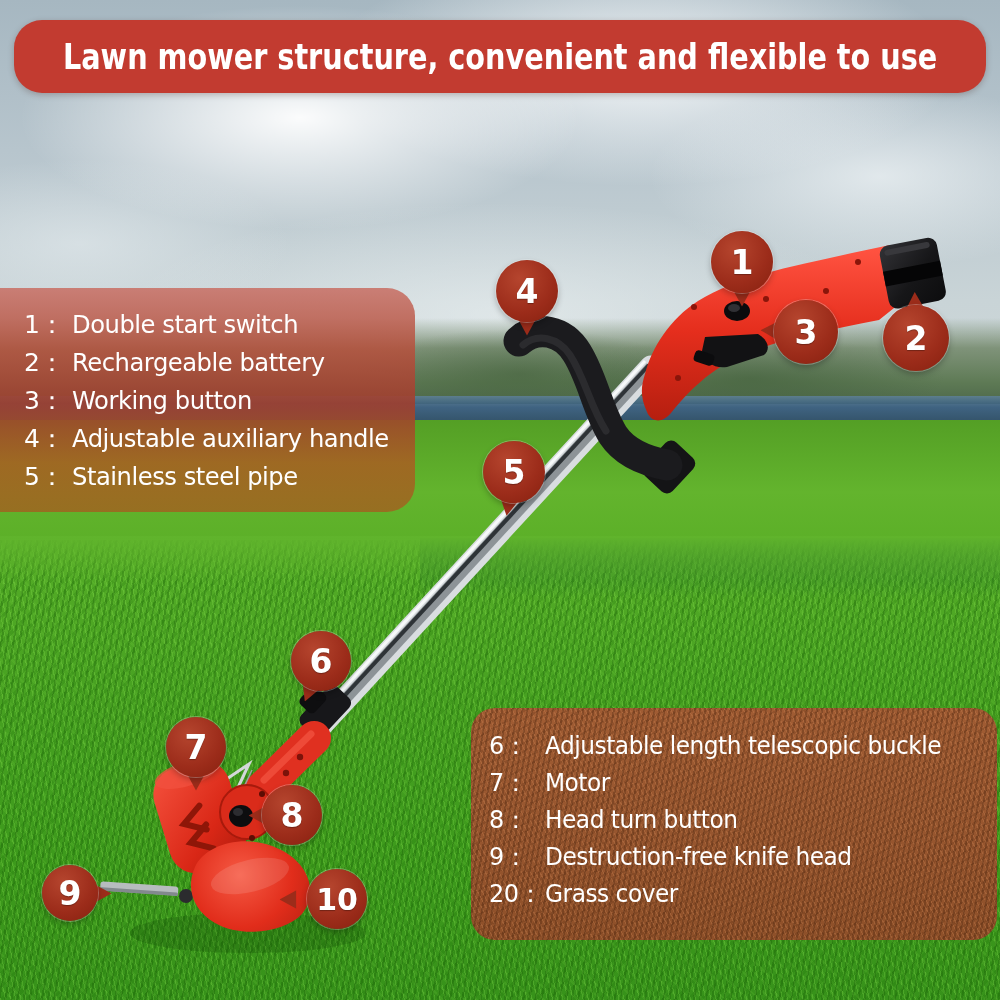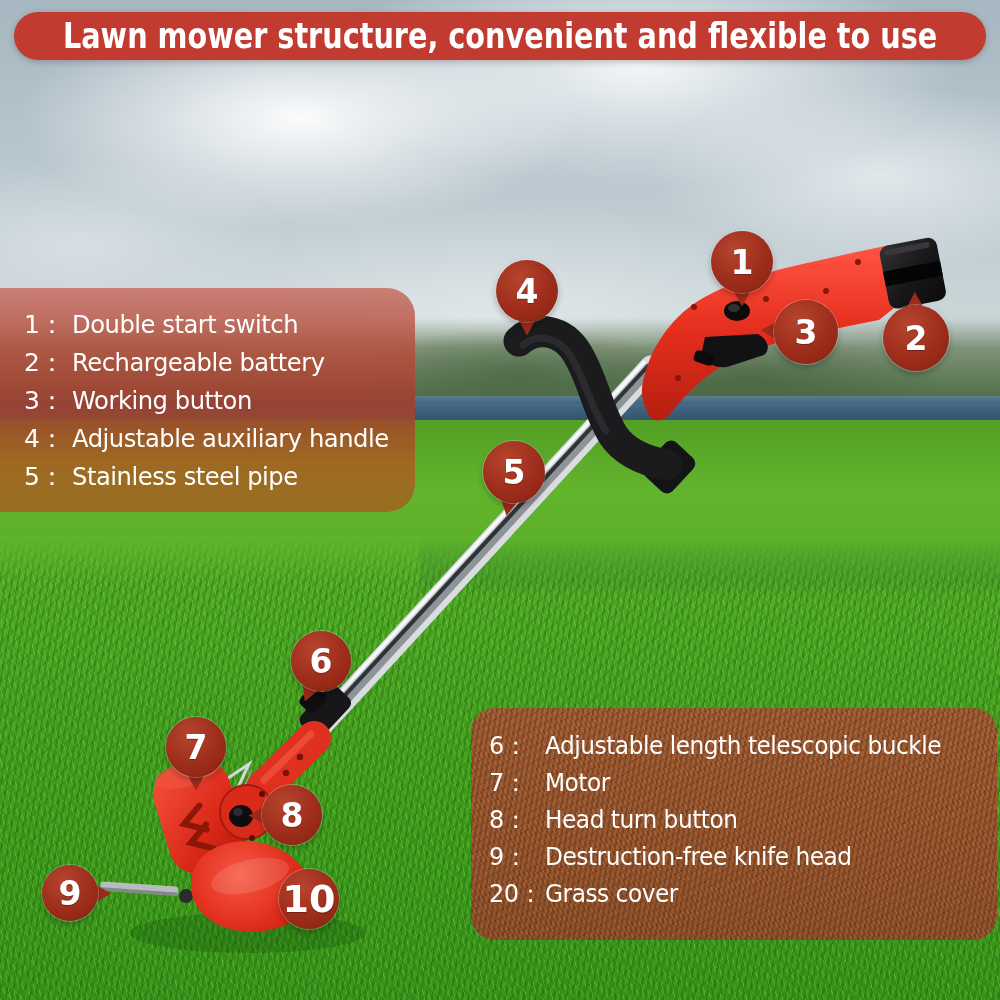--- a/index.html
+++ b/index.html
@@ -51,21 +51,21 @@
     background:linear-gradient(180deg, rgba(35,110,45,.55), rgba(35,110,45,0));
   }
   .bg-blend{
     position:absolute;left:0;top:536px;width:1000px;height:46px;
     background:linear-gradient(180deg,#60b42c 0%, rgba(96,180,44,0) 100%);
   }
   
   .device{position:absolute;left:0;top:0;width:1000px;height:1000px;}
   
   .banner{
-    position:absolute;left:14px;top:12px;width:972px;height:48px;border-radius:28px;
+    position:absolute;left:14px;top:20px;width:972px;height:73px;border-radius:28px;
     background:var(--c-banner,#c23b30);
     box-shadow:0 2px 6px rgba(60,20,10,.25);
     display:flex;align-items:center;justify-content:center;
   }
   .banner .title{
     color:#fff;font-size:35px;font-weight:bold;white-space:nowrap;
     transform:scaleX(.82);transform-origin:center;letter-spacing:0px;
   }
   
   .panel-left{
@@ -310,17 +310,17 @@
       <div class="marker">
         <div class="tail" style="left: 247px; top: 806.5px; transform: rotate(90deg);"></div>
         <div class="bubble" style="left: 262px; top: 785px; height: 60px; width: 60px;">8</div>
       </div>
       <div class="marker">
         <div class="tail" style="left: 93px; top: 884.5px; transform: rotate(-90deg);"></div>
         <div class="bubble" style="left: 42px; top: 865px; height: 56px; width: 56px;">9</div>
       </div>
       <div class="marker">
         <div class="tail" style="left: 278px; top: 890.5px; transform: rotate(90deg);"></div>
-        <div class="bubble" style="left: 279px; top: 869px; height: 60px; width: 60px; font-size: 38px;">10</div>
+        <div class="bubble" style="left: 307px; top: 869px; height: 60px; width: 60px; font-size: 30px;">10</div>
       </div>
     </div>
 
 </div>
 
 </body></html>

